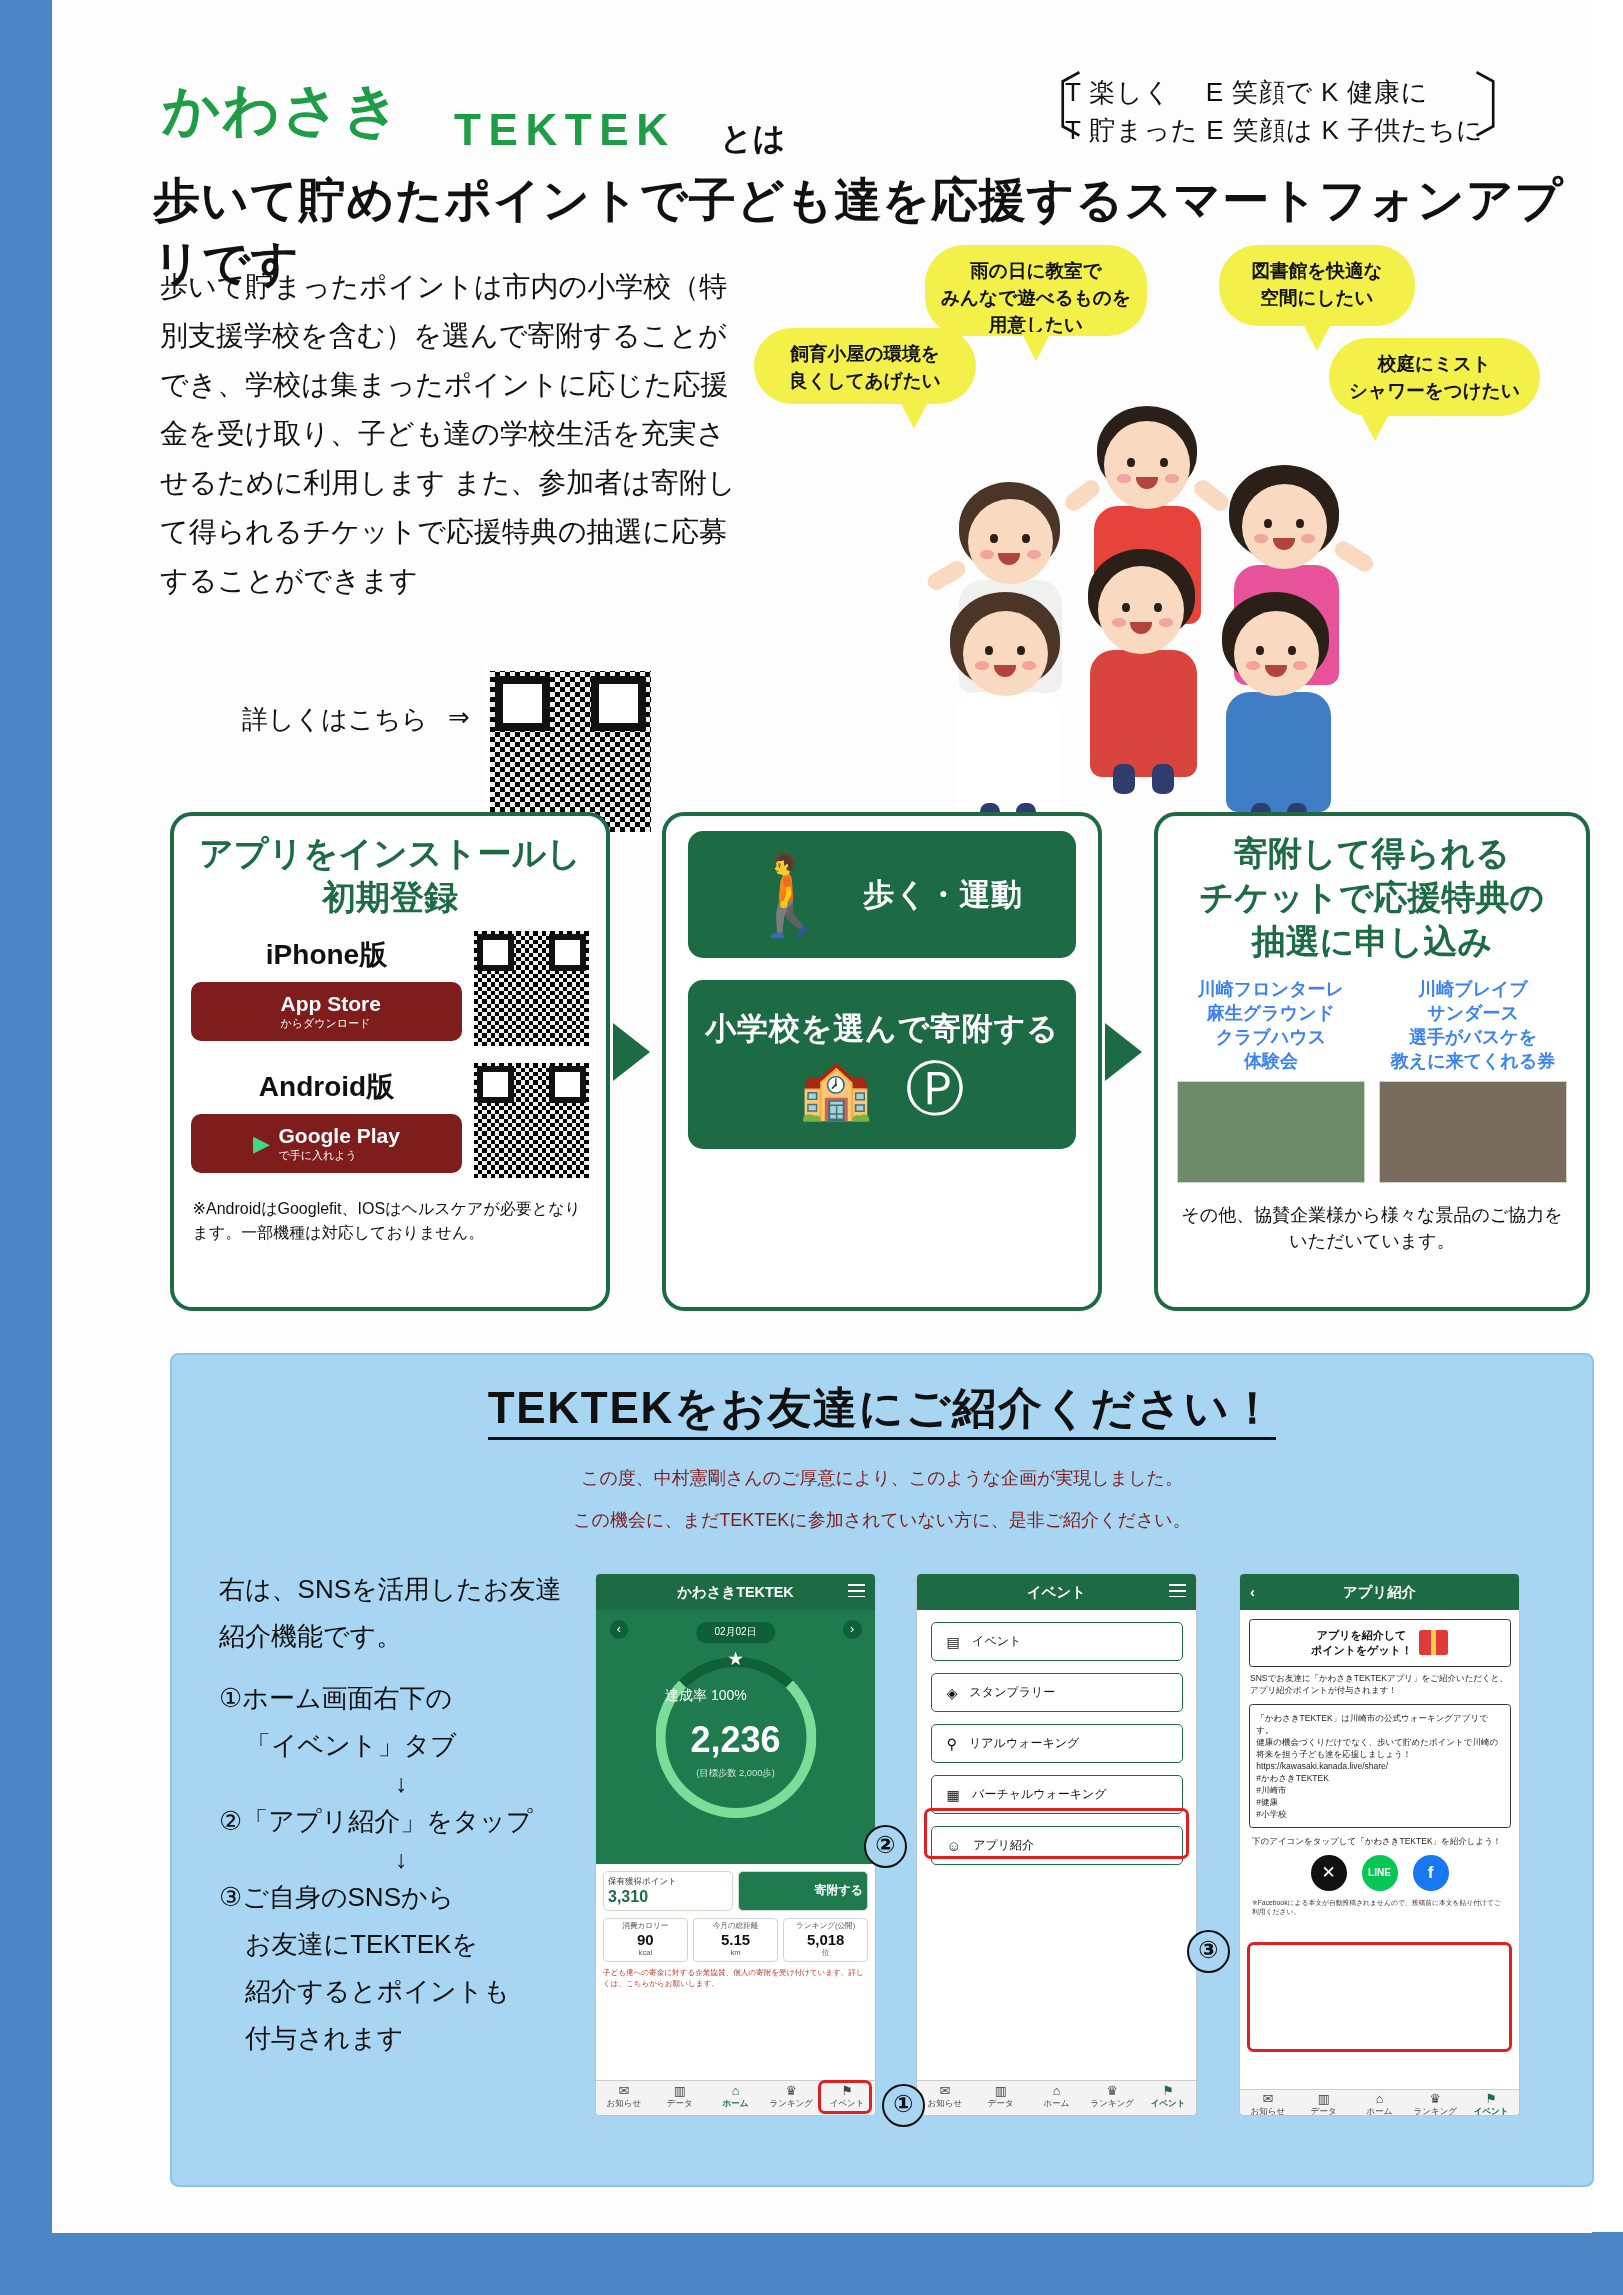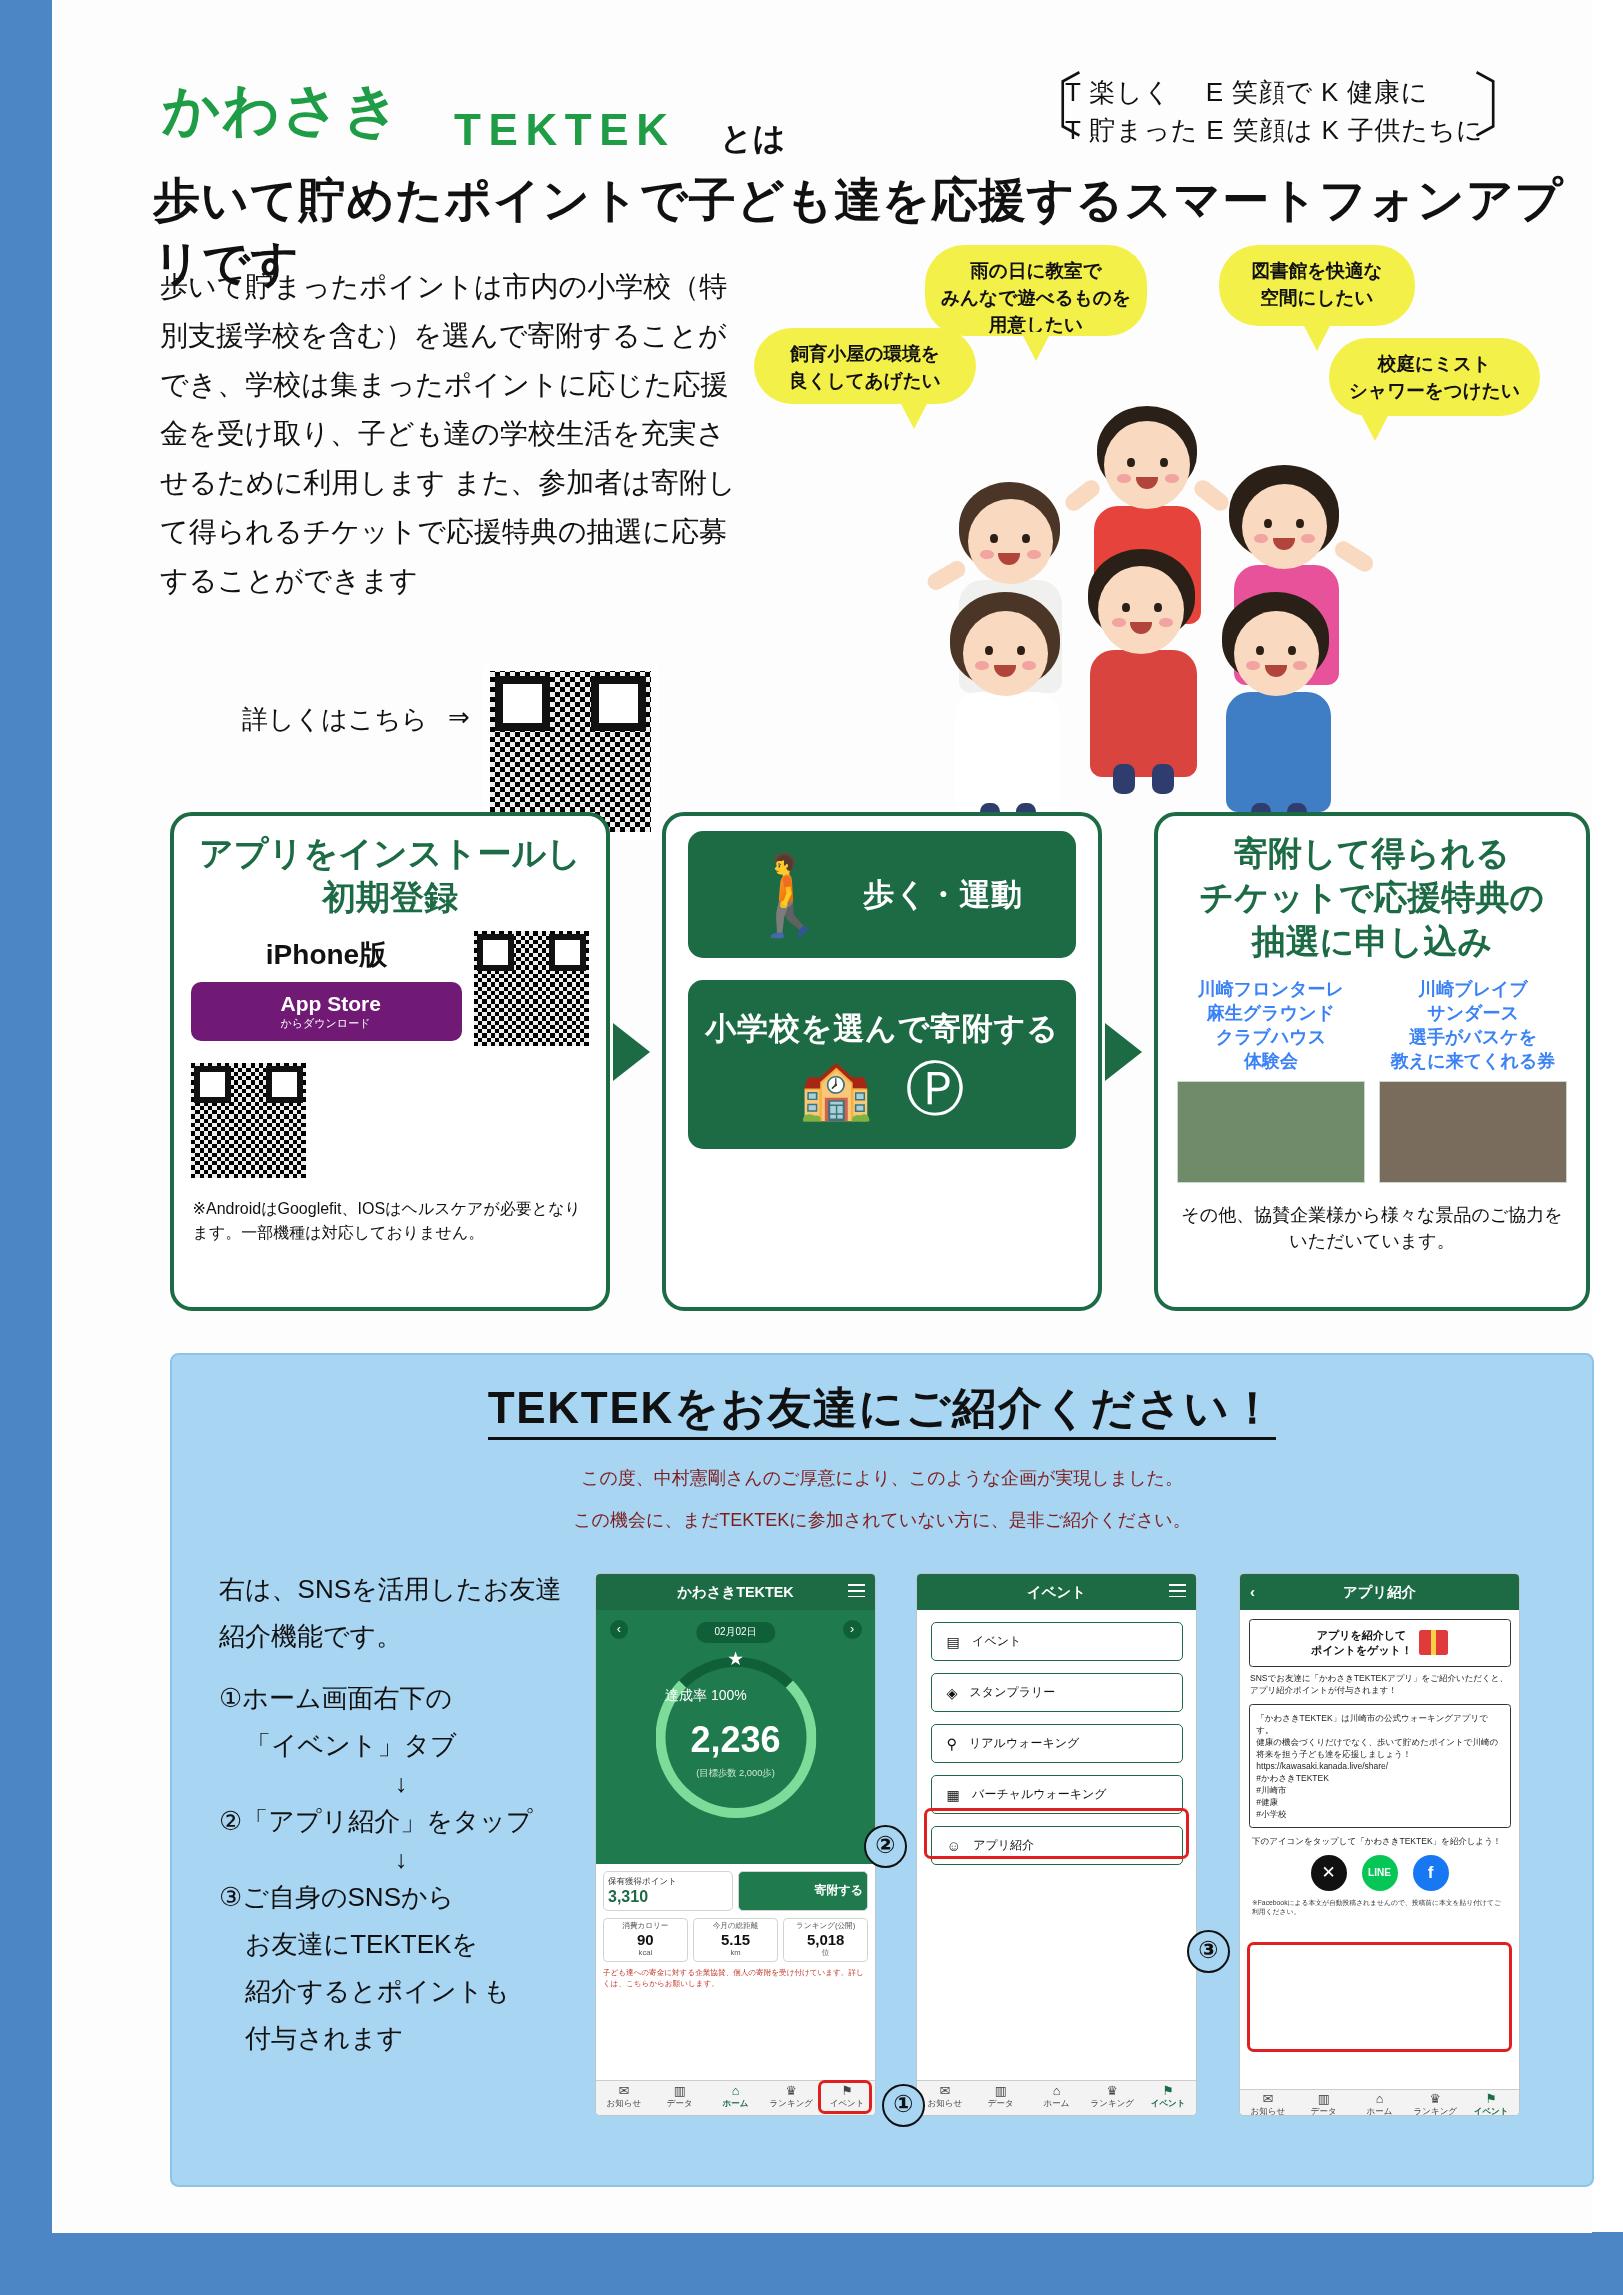--- a/index.html
+++ b/index.html
@@ -125,21 +125,21 @@
   .arrow-step{
     position:absolute;top:211px;width:0;height:0;
     border-top:29px solid transparent;border-bottom:29px solid transparent;
     border-left:37px solid #1d6b45;
   }
   .arrow-step.a1{left:443px;}
   .arrow-step.a2{left:935px;}
 
   .store-label{font-size:28px;font-weight:bold;color:#111;text-align:center;}
   .store-badge{
-    background:#701a75;border-radius:10px;color:#fff;
+    background:#7f1d1d;border-radius:10px;color:#fff;
     display:flex;align-items:center;justify-content:center;gap:8.5px;
     font-size:18px;font-weight:bold;
   }
   .store-badge .big{font-size:21px;}
   .store-badge .sub{font-size:11px;display:block;font-weight:normal;}
   .qr-small{
     background:
       repeating-linear-gradient(0deg,#111 0 4.2px,#fff 4.2px 8.5px),
       repeating-linear-gradient(90deg,#111 0 4.2px,#fff 4.2px 8.5px);
     background-blend-mode:difference;position:relative;
@@ -395,20 +395,28 @@
             <div class="store-label">iPhone版</div>
             <div class="store-badge" style="height:59px;margin-top:8.5px;">
               <span style="font-size:25px;"></span>
               <span><span class="big">App Store</span>
               <span class="sub">からダウンロード</span></span>
             </div>
           </div>
           <div class="qr-small" style="width:115px;height:115px;"></div>
         </div>
         <div style="display:flex;align-items:center;gap:12px;padding:17px 17px 0 17px;">
+          <div style="flex:1;">
+            <div class="store-label">Android版</div>
+            <div class="store-badge" style="height:59px;margin-top:8.5px;">
+              <span style="font-size:22px;color:#3ddc84;">▶</span>
+              <span><span class="big">Google Play</span>
+              <span class="sub">で手に入れよう</span></span>
+            </div>
+          </div>
           <div class="qr-small" style="width:115px;height:115px;"></div>
         </div>
         <div class="note-small" style="padding:18.6px 18.6px 0 18.6px;">※AndroidはGooglefit、IOSはヘルスケアが必要となります。一部機種は対応しておりません。</div>
       </div>
 
       <div class="card c2">
         <div class="green-box" style="margin:15px 22px 0 22px;height:127px;justify-content:center;gap:25px;">
           <span style="font-size:78px;line-height:78px;">🚶</span>
           <span class="txt">歩く・運動</span>
         </div>

